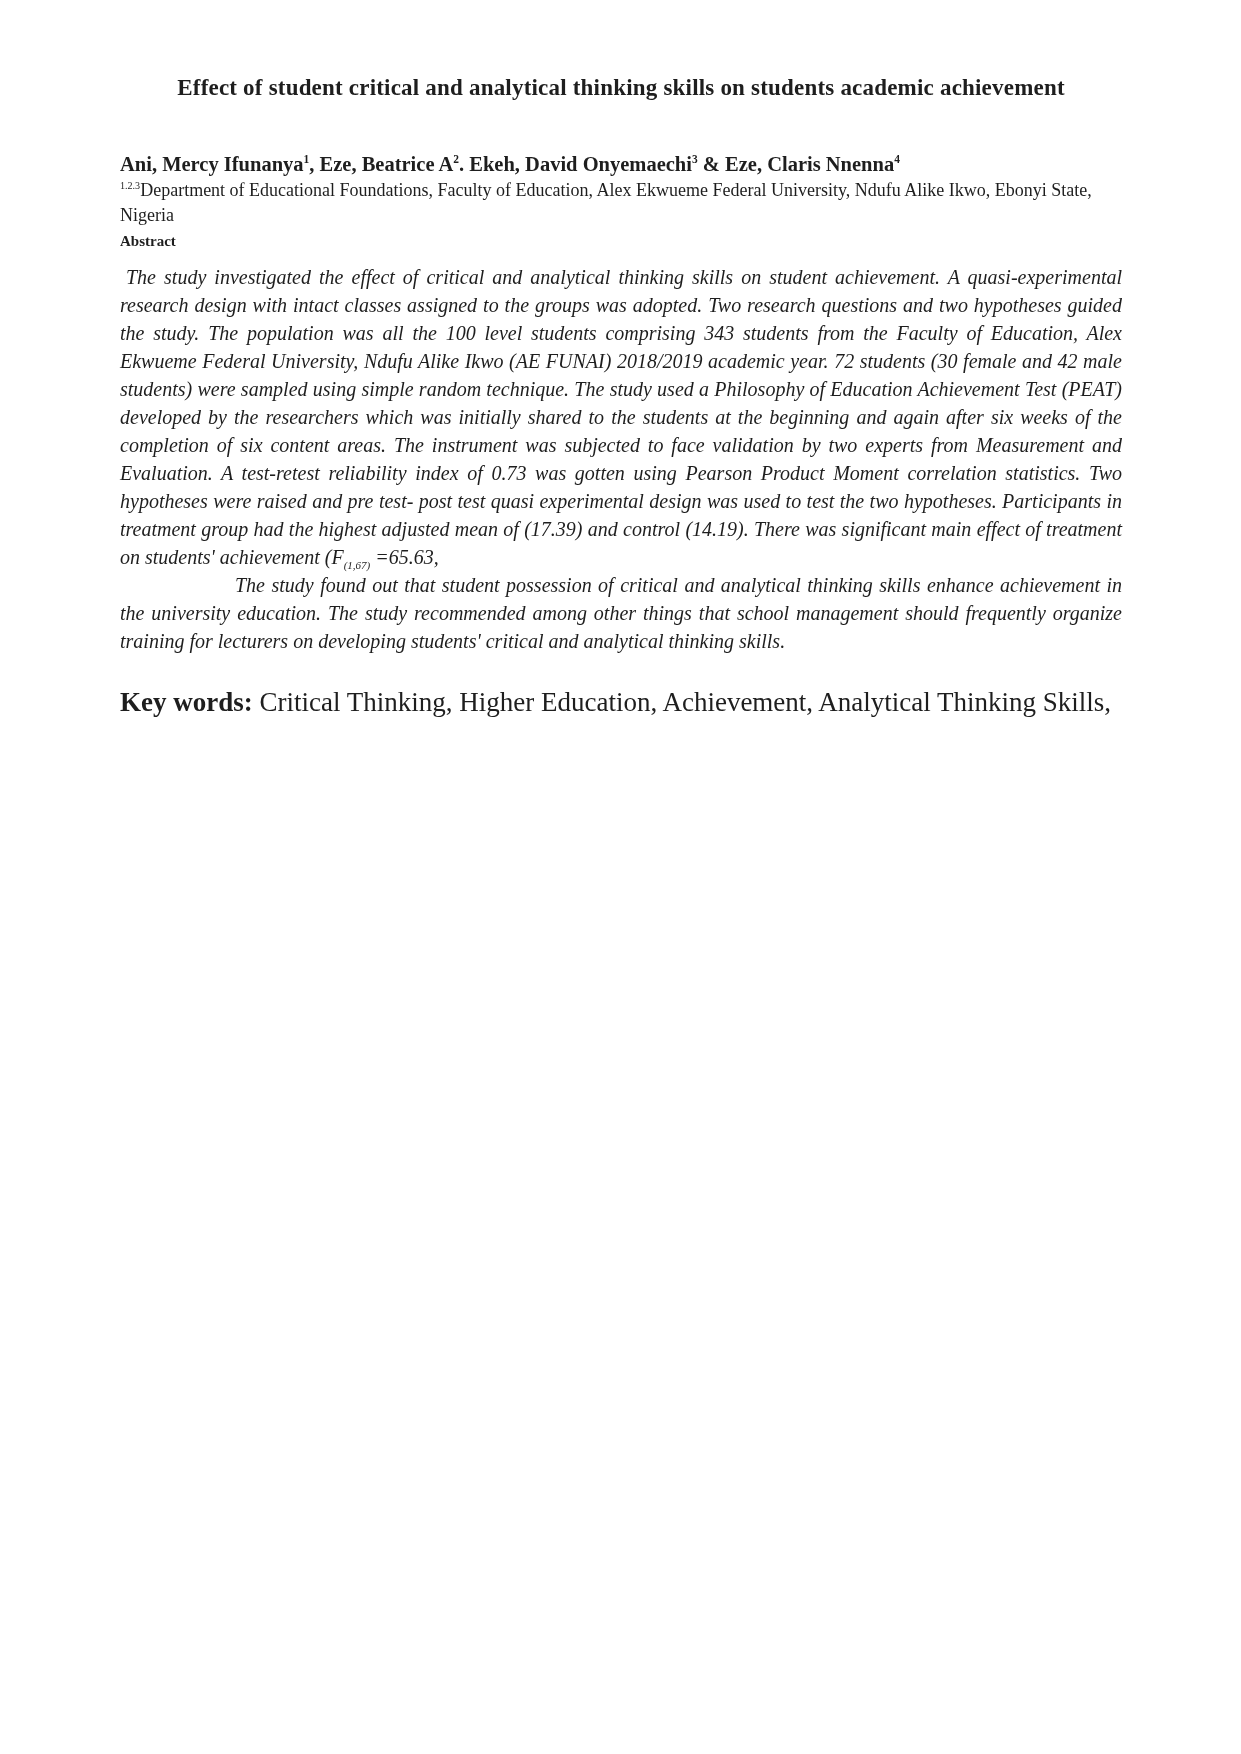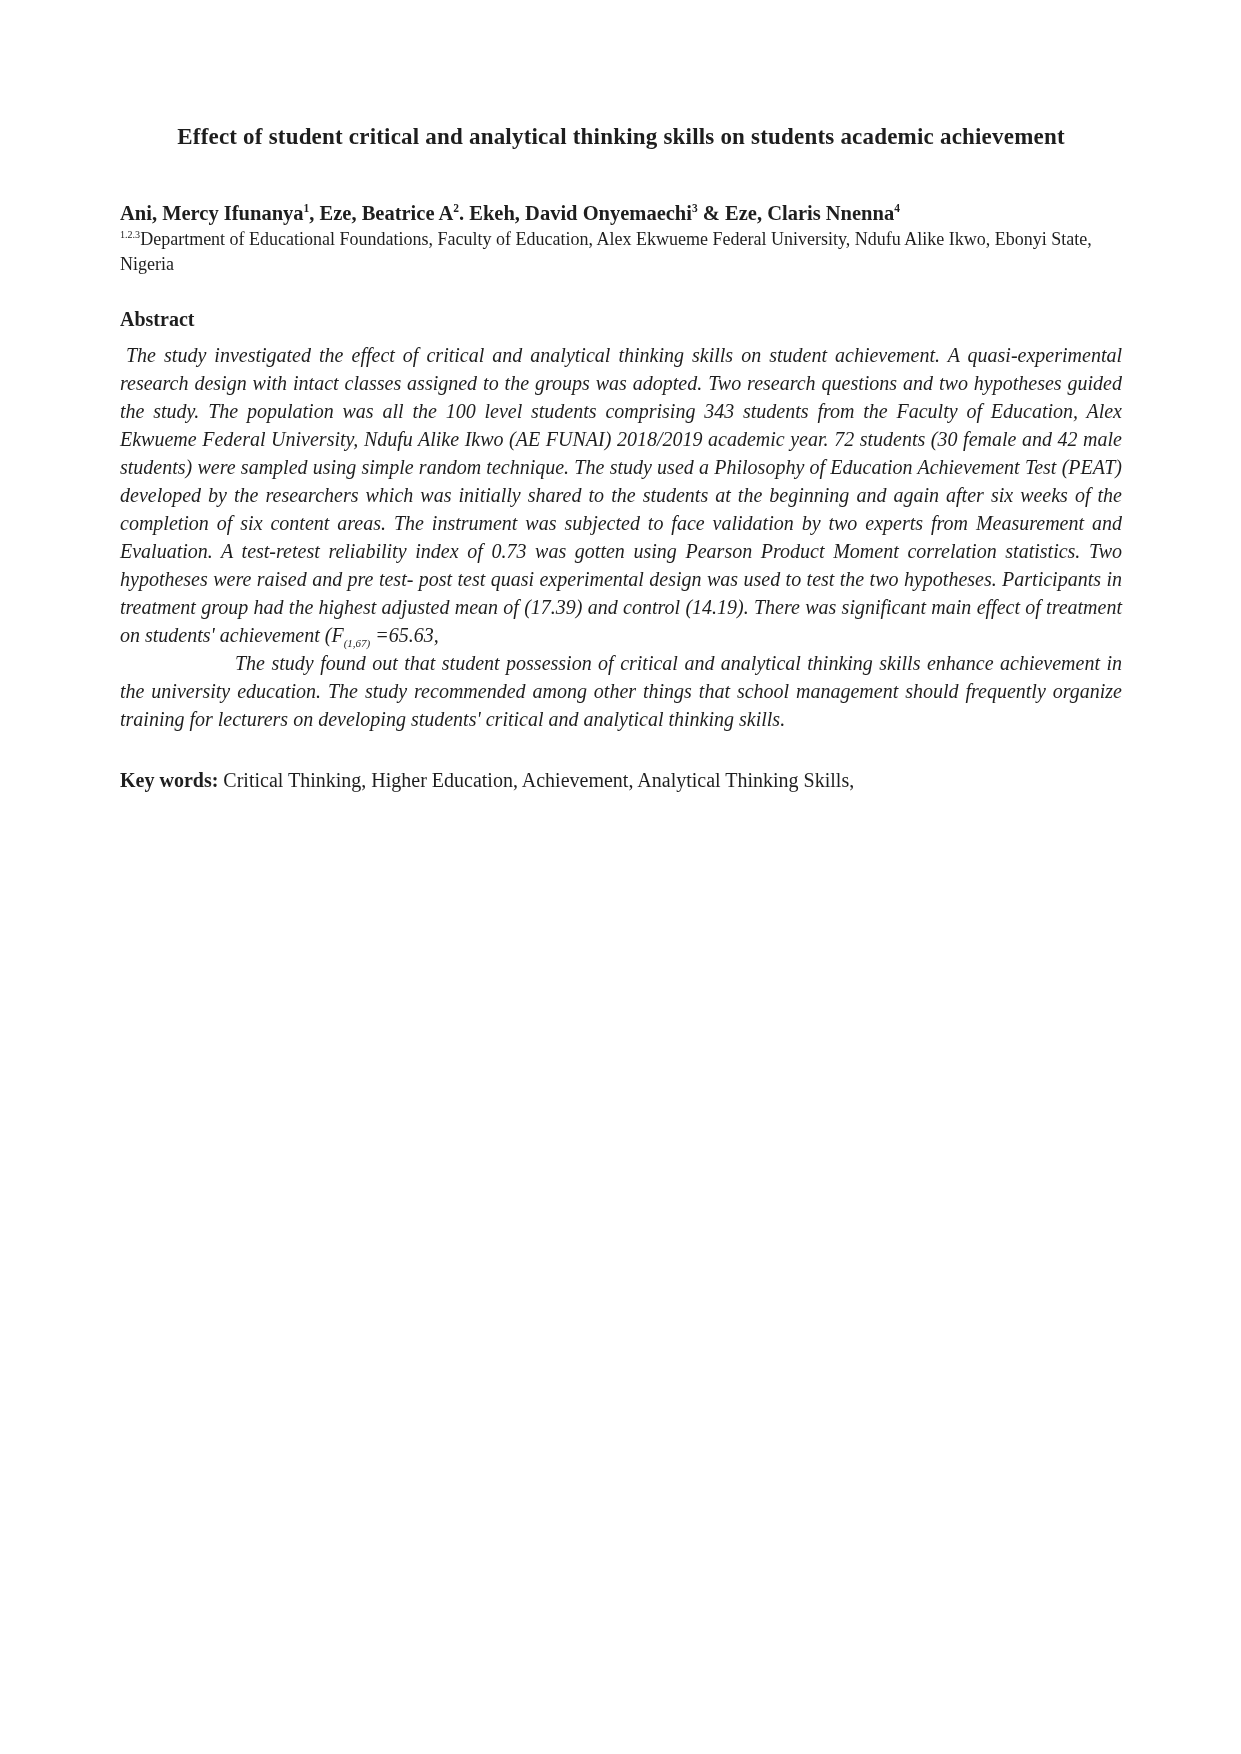--- a/index.html
+++ b/index.html
@@ -17,21 +17,21 @@
     left: 0; top: 0;
     width: 1241px;
     height: 1754px;
     background: #ffffff;
   }
   .content {
     position: absolute;
     left: 120px;
     top: 0;
     width: 1002px;
-    padding-top: 120px;
+    padding-top: 71px;
   }
   .paper-title {
     font-size: 23px;
     font-weight: bold;
     text-align: center;
     line-height: 34px;
     letter-spacing: 0.2px;
   }
   .authors-line {
     margin-top: 47px;
@@ -46,42 +46,41 @@
     vertical-align: super;
     line-height: 0;
   }
   .affiliations {
     margin-top: 1px;
     font-size: 18px;
     text-align: left;
     line-height: 25px;
   }
   .abstract-heading {
-    margin-top: 29px;
-    font-size: 20px;
+    font-size: 15px;
     font-weight: bold;
     line-height: 27px;
   }
   .abstract-body {
     font-size: 20px;
     font-style: italic;
     text-align: justify;
     line-height: 28px;
   }
   .abstract-p1 { text-indent: 6px; margin-top: 8px; }
   .abstract-p2 { text-indent: 115px; }
   .abstract-body sub {
     font-size: 0.55em;
     vertical-align: sub;
     line-height: 0;
     font-style: italic;
   }
   .keywords-line {
     margin-top: 34px;
-    font-size: 20px;
+    font-size: 27px;
     line-height: 27px;
   }
   .keywords-label { font-weight: bold; }
 </style>
 </head>
 <body>
 
 <div class="page">
   <div class="content">
 

